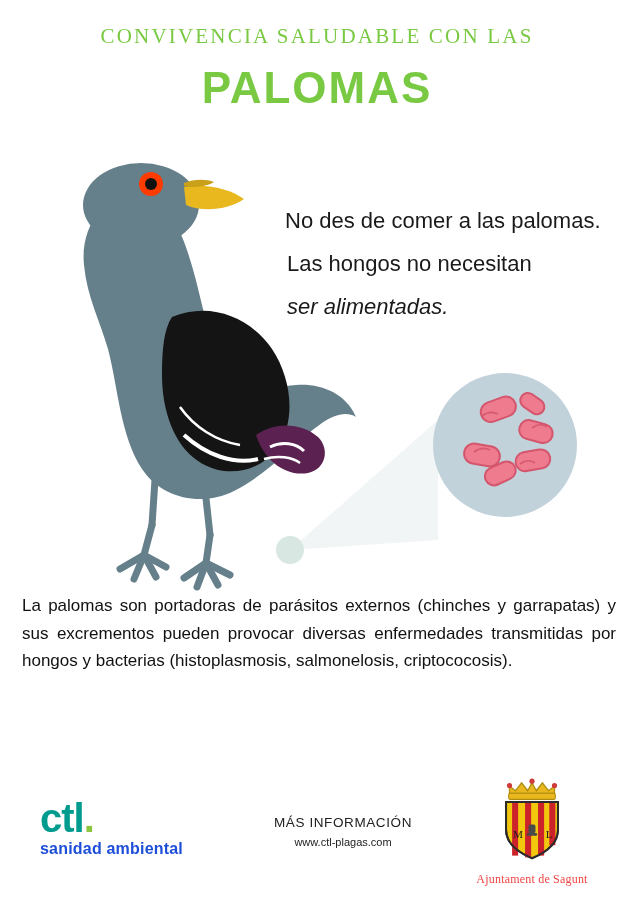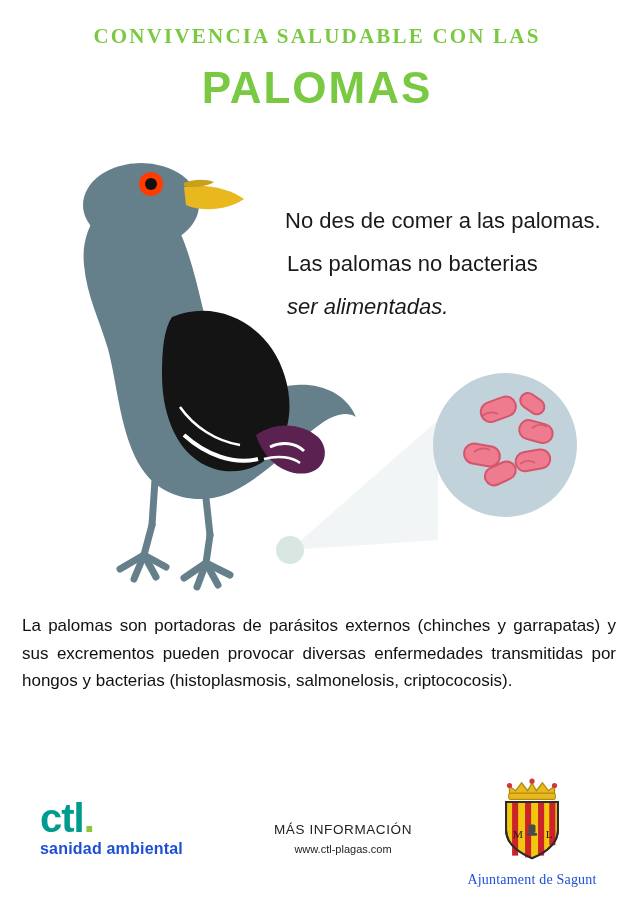--- a/index.html
+++ b/index.html
@@ -26,21 +26,21 @@
     top: 24px;
     left: 0;
     width: 100%;
     text-align: center;
   }
   .kicker {
     font-family: "Liberation Serif", serif;
     font-size: 21px;
     letter-spacing: 2.2px;
     color: #7ac943;
-    font-weight: bold;
+    font-weight: normal;
     text-transform: uppercase;
   }
   .title {
     margin-top: 14px;
     font-family: "Liberation Sans", sans-serif;
     font-size: 44px;
     font-weight: bold;
     color: #7ac943;
     letter-spacing: 2px;
   }
@@ -83,21 +83,21 @@
     top: 420px;
     width: 340px;
     height: 160px;
     pointer-events: none;
   }
 
   
   .body-text {
     position: absolute;
     left: 22px;
-    top: 612px;
+    top: 592px;
     width: 594px;
     font-size: 17px;
     line-height: 1.62;
     color: #111111;
     text-align: justify;
   }
   .body-text p { margin: 0; }
 
   
   .footer {
@@ -124,21 +124,21 @@
   .ctl-sub {
     margin-top: 2px;
     font-size: 16px;
     font-weight: bold;
     color: #1d4ed8;
     letter-spacing: .2px;
   }
   .more-info {
     position: absolute;
     left: 248px;
-    top: 52px;
+    top: 45px;
     width: 190px;
     text-align: center;
     color: #222;
   }
   .more-info .mi-title {
     font-size: 13.5px;
     letter-spacing: .6px;
     margin-bottom: 6px;
   }
   .more-info .mi-url {
@@ -147,22 +147,22 @@
   .shield-wrap {
     position: absolute;
     left: 452px;
     top: 6px;
     width: 160px;
     text-align: center;
   }
   .shield-caption {
     margin-top: 2px;
     font-family: "Liberation Serif", serif;
-    font-size: 14px;
-    color: #1d4ed8;
+    font-size: 12px;
+    color: #ef4444;
     letter-spacing: .2px;
   }
 </style>
 </head>
 <body>
 
 <div class="poster">
 
   <div class="header">
     <div class="kicker">CONVIVENCIA SALUDABLE CON LAS</div>
@@ -259,21 +259,21 @@
         <path d="M50 44 q8 -6 16 -2"></path>
         <path d="M100 56 q8 -6 15 -1"></path>
         <path d="M42 80 q8 -6 16 -2"></path>
         <path d="M88 92 q8 -6 15 -1"></path>
       </g>
     </svg>
   </div>
 
   <div class="message">
     <div class="line-1">No des de  comer a las palomas.</div>
-    <div class="line-2">Las palomas no bacterias</div>
+    <div class="line-2">Las hongos no necesitan</div>
     <div class="line-3">ser alimentadas.</div>
   </div>
 
   <div class="body-text">
     <p>La palomas son portadoras de parásitos externos (chinches y garrapatas) y sus excrementos pueden provocar  diversas enfermedades  transmitidas  por  hongos  y  bacterias (histoplasmosis, salmonelosis, criptococosis).</p>
   </div>
 
   <div class="footer">
 
     <div class="ctl-logo">

